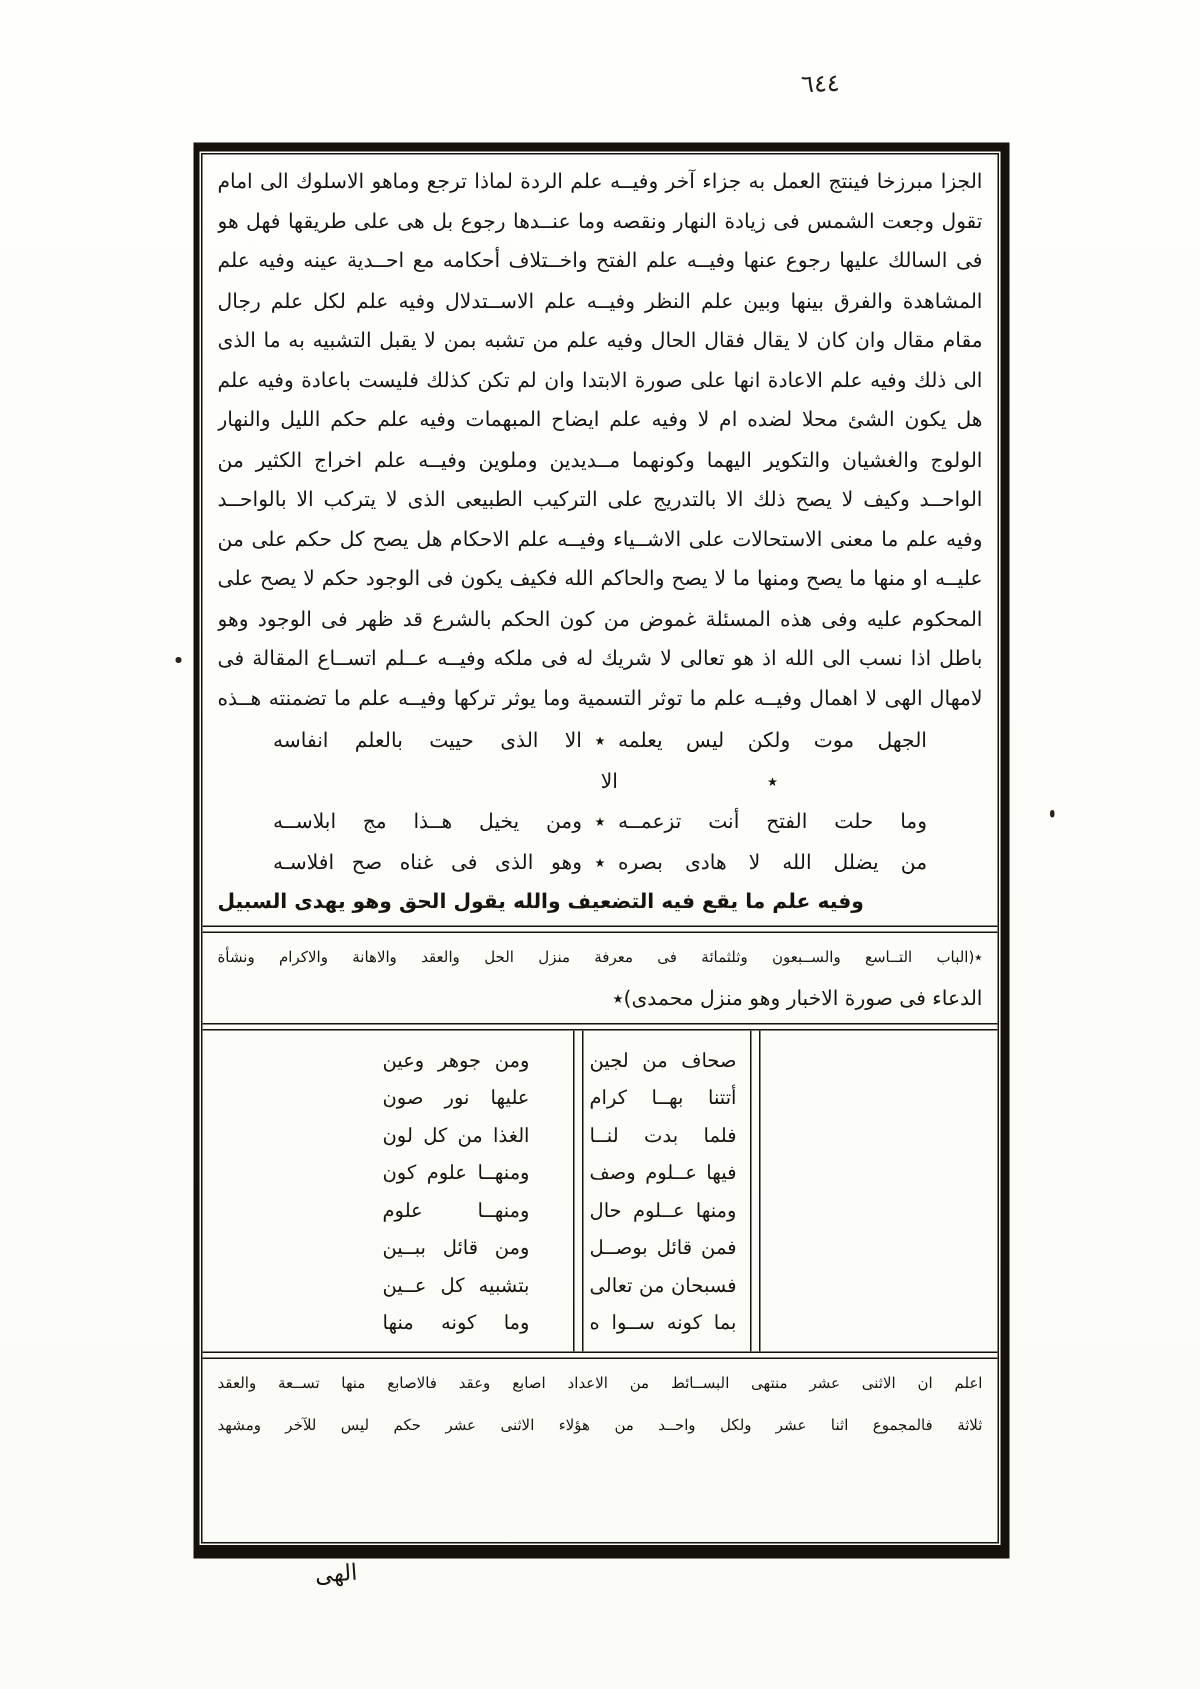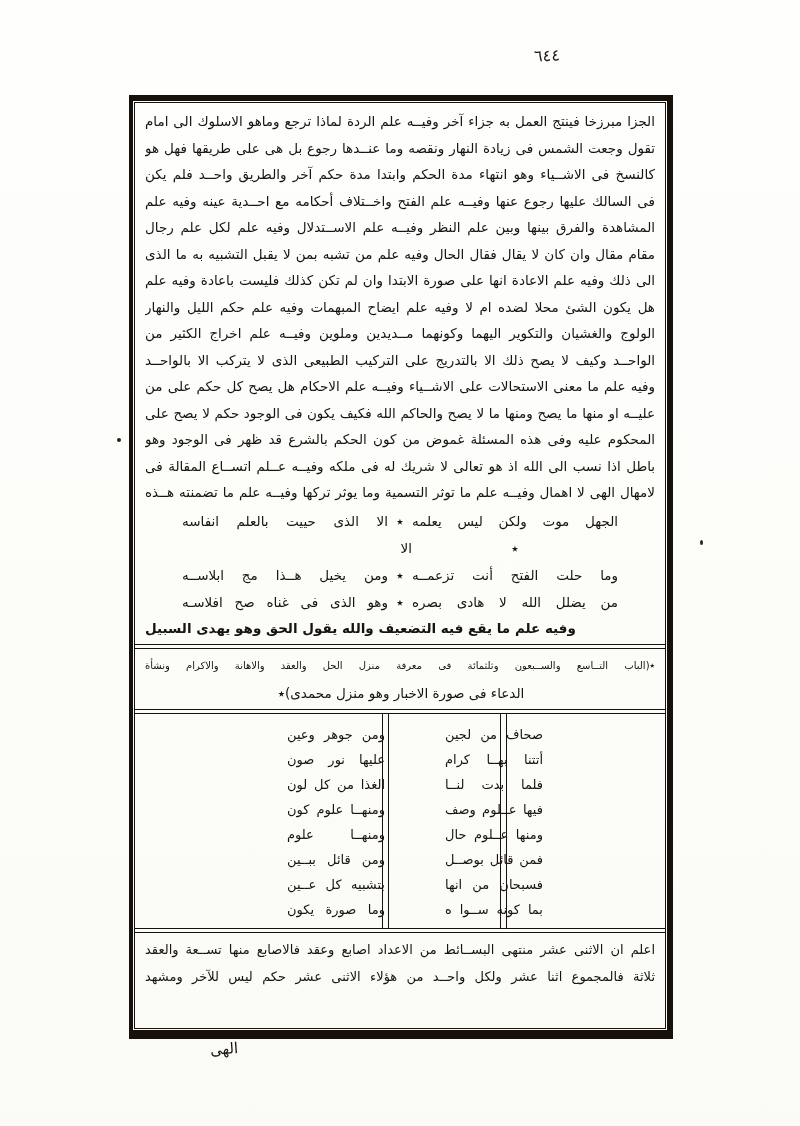--- a/index.html
+++ b/index.html
@@ -28,48 +28,47 @@
   .poem{margin-top:2px;}
   .vrow{
     display:grid;grid-template-columns:1fr 24px 1fr;width:436px;margin:0 auto;
     height:27px;line-height:27px;font-size:13.5px;
   }
   .hemi{text-align:justify;text-align-last:justify;overflow:hidden;height:27px;}
   .vsep{text-align:center;color:#17110c;}
   .poem-close{height:25px;line-height:25px;font-size:13.5px;text-align:left;overflow:hidden;font-weight:bold;}
   .hrule{height:3px;border-top:1.6px solid #17110c;border-bottom:1.6px solid #17110c;margin:3px -10px 3px -10px;}
   .head1{height:28px;line-height:28px;font-size:10px;text-align:justify;text-align-last:justify;overflow:hidden;}
-  .head2{height:26px;line-height:26px;font-size:13.5px;text-align:center;padding-left:2px;overflow:hidden;}
+  .head2{height:26px;line-height:26px;font-size:13.5px;text-align:right;padding-left:2px;overflow:hidden;}
   .vtable{position:relative;height:208px;}
-  .tcol{position:absolute;top:5px;width:98px;margin-left:32px;}
-  .col-first{left:268px;}
+  .tcol{position:absolute;top:5px;width:98px;}
+  .col-first{left:248px;}
   .col-second{left:110px;}
   .trow{height:25px;line-height:25px;font-size:13px;text-align:justify;text-align-last:justify;overflow:hidden;}
   .vrule{
     position:absolute;top:-3px;bottom:-3px;width:5px;
     border-left:1.6px solid #17110c;border-right:1.6px solid #17110c;
   }
   .vrule-a{left:355px;}
   .vrule-b{left:237px;}
-  .bline{height:27.5px;line-height:27.5px;font-size:13px;text-align:justify;text-align-last:justify;overflow:hidden;}
+  .bline{height:27.5px;line-height:27.5px;font-size:10px;text-align:justify;text-align-last:justify;overflow:hidden;}
   .catchword{position:absolute;left:210px;top:1040px;font-size:15px;transform:rotate(-4deg);}
   .speck{position:absolute;background:#2a221a;border-radius:50%;}
 </style>
 </head>
 <body>
 
 <div class="page-num">٦٤٤</div>
 
 <div class="frame">
   <div class="frame-inner">
 
     <div>
       <div class="pline">الجزا مبرزخا فينتج العمل به جزاء آخر وفيــه علم الردة لماذا ترجع وماهو الاسلوك الى امام كما</div>
       <div class="pline">تقول وجعت الشمس فى زيادة النهار ونقصه وما عنــدها رجوع بل هى على طريقها فهل هو</div>
-      <div class="pline">كالنسخ فى الاشــياء وهو انتهاء مدة الحكم وابتدا مدة حكم آخر والطريق واحــد فلم يكن</div>
       <div class="pline">فى السالك عليها رجوع عنها وفيــه علم الفتح واخــتلاف أحكامه مع احــدية عينه وفيه علم</div>
       <div class="pline">المشاهدة والفرق بينها وبين علم النظر وفيــه علم الاســتدلال وفيه علم لكل علم رجال ولكل</div>
       <div class="pline">مقام مقال وان كان لا يقال فقال الحال وفيه علم من تشبه بمن لا يقبل التشبيه به ما الذى دعاه</div>
       <div class="pline">الى ذلك وفيه علم الاعادة انها على صورة الابتدا وان لم تكن كذلك فليست باعادة وفيه علم</div>
       <div class="pline">هل يكون الشئ محلا لضده ام لا وفيه علم ايضاح المبهمات وفيه علم حكم الليل والنهار ونسبة</div>
       <div class="pline">الولوج والغشيان والتكوير اليهما وكونهما مــديدين وملوين وفيــه علم اخراج الكثير من</div>
       <div class="pline">الواحــد وكيف لا يصح ذلك الا بالتدريج على التركيب الطبيعى الذى لا يتركب الا بالواحــد</div>
       <div class="pline">وفيه علم ما معنى الاستحالات على الاشــياء وفيــه علم الاحكام هل يصح كل حكم على من توجه</div>
       <div class="pline">عليــه او منها ما يصح ومنها ما لا يصح والحاكم الله فكيف يكون فى الوجود حكم لا يصح على</div>
       <div class="pline">المحكوم عليه وفى هذه المسئلة غموض من كون الحكم بالشرع قد ظهر فى الوجود وهو حكم</div>
@@ -113,33 +112,33 @@
       <div class="vrule vrule-a"></div>
       <div class="vrule vrule-b"></div>
 
       <div class="tcol col-first">
         <div class="trow">صحاف من لجين</div>
         <div class="trow">أتتنا بهــا كرام</div>
         <div class="trow">فلما بدت لنــا</div>
         <div class="trow">فيها عــلوم وصف</div>
         <div class="trow">ومنها عــلوم حال</div>
         <div class="trow">فمن قائل بوصــل</div>
-        <div class="trow">فسبحان من انها</div>
+        <div class="trow">فسبحان من تعالى</div>
         <div class="trow">بما كونه ســوا ه</div>
       </div>
 
       <div class="tcol col-second">
         <div class="trow">ومن جوهر وعين</div>
         <div class="trow">عليها نور صون</div>
         <div class="trow">الغذا من كل لون</div>
         <div class="trow">ومنهــا علوم كون</div>
         <div class="trow">ومنهــا علوم عــين</div>
         <div class="trow">ومن قائل ببــين</div>
         <div class="trow">بتشبيه كل عــين</div>
-        <div class="trow">وما صورة يكون</div>
+        <div class="trow">وما كونه منها</div>
       </div>
     </div>
 
     <div class="hrule"></div>
 
     <div>
       <div class="bline">اعلم ان الاثنى عشر منتهى البســائط من الاعداد اصابع وعقد فالاصابع منها تســعة والعقد</div>
       <div class="bline">ثلاثة فالمجموع اثنا عشر ولكل واحــد من هؤلاء الاثنى عشر حكم ليس للآخر ومشهد</div>
     </div>
 

